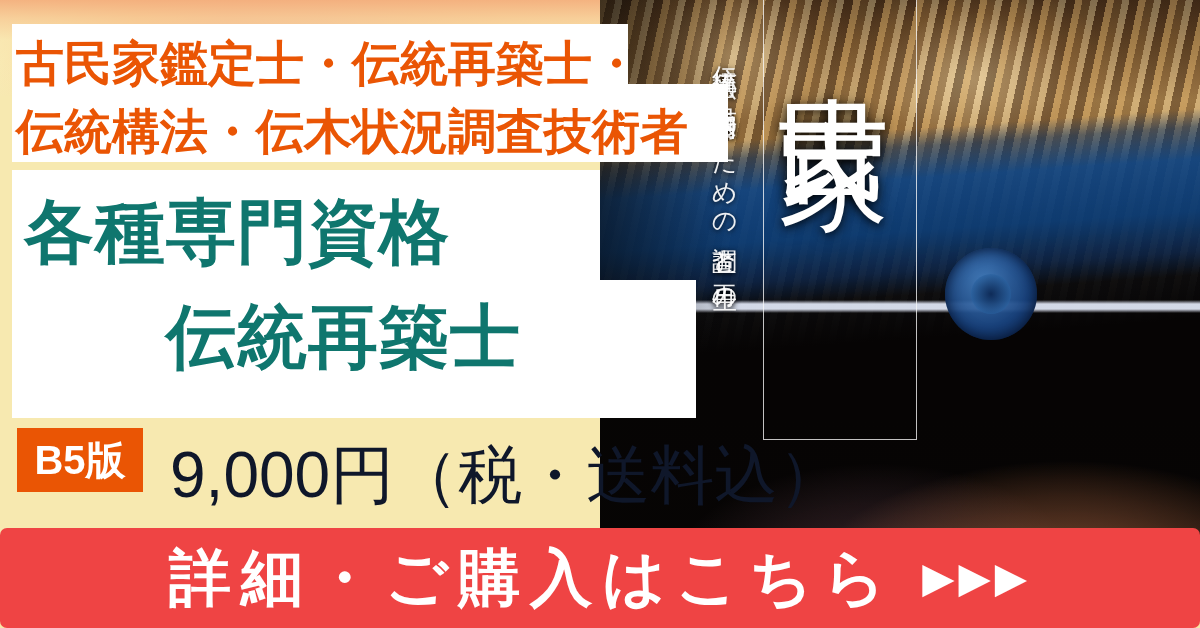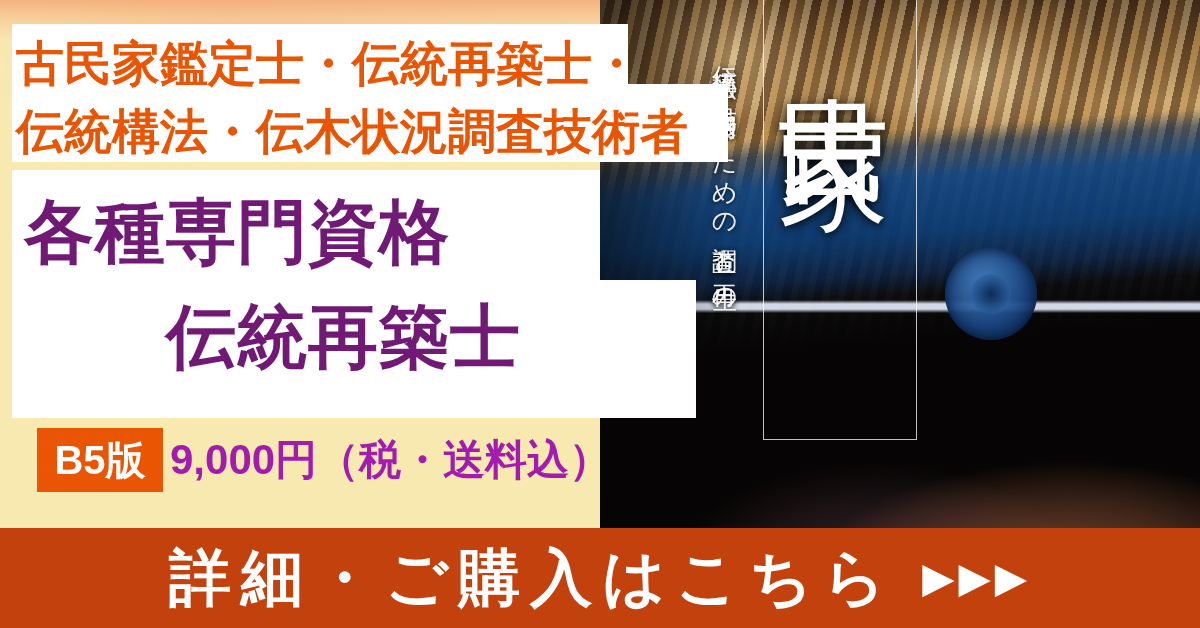--- a/index.html
+++ b/index.html
@@ -154,45 +154,45 @@
   .headline-top .ln{display:block;}
 
   
   .white-box-main{
     position:absolute;left:12px;top:170px;width:684px;height:248px;
     background:#ffffff;
     clip-path:polygon(0 0, 588px 0, 588px 110px, 684px 110px, 684px 248px, 0 248px);
   }
   .copy-main{
     position:absolute;left:14px;top:180px;width:680px;
-    color:#701a75;font-weight:700;letter-spacing:1px;
+    color:#0f766e;font-weight:700;letter-spacing:1px;
     font-size:70px;line-height:1.5;white-space:nowrap;
   }
   .copy-main .ln1{display:block;text-align:left;padding-left:10px;}
   .copy-main .ln2{display:block;text-align:left;padding-left:152px;}
 
   
   .badge{
-    position:absolute;left:37px;top:428px;width:126px;height:64px;
+    position:absolute;left:17px;top:428px;width:126px;height:64px;
     background:#ea5504;color:#ffffff;
     display:flex;align-items:center;justify-content:center;
     font-size:40px;font-weight:700;letter-spacing:0px;
   }
   .price{
     position:absolute;left:170px;top:432px;
-    color:#a21caf;font-size:42px;font-weight:700;letter-spacing:0px;
+    color:#0f172a;font-size:64px;font-weight:400;letter-spacing:0px;
     white-space:nowrap;
   }
 
   
   .cta-bar{
     position:absolute;left:0;top:528px;width:1200px;height:100px;
-    background:#c2410c;
+    background:#ef4444;
     display:flex;align-items:center;justify-content:center;
-    gap:26px;cursor:pointer;
+    gap:26px;cursor:pointer;border-radius:7px;
   }
   .cta-text{
     color:#ffffff;font-size:62px;font-weight:700;letter-spacing:10px;
     white-space:nowrap;line-height:1;
   }
   .cta-arrows{
     color:#ffffff;font-size:42px;letter-spacing:4px;line-height:1;
     display:flex;align-items:center;gap:4px;
   }
 </style>

